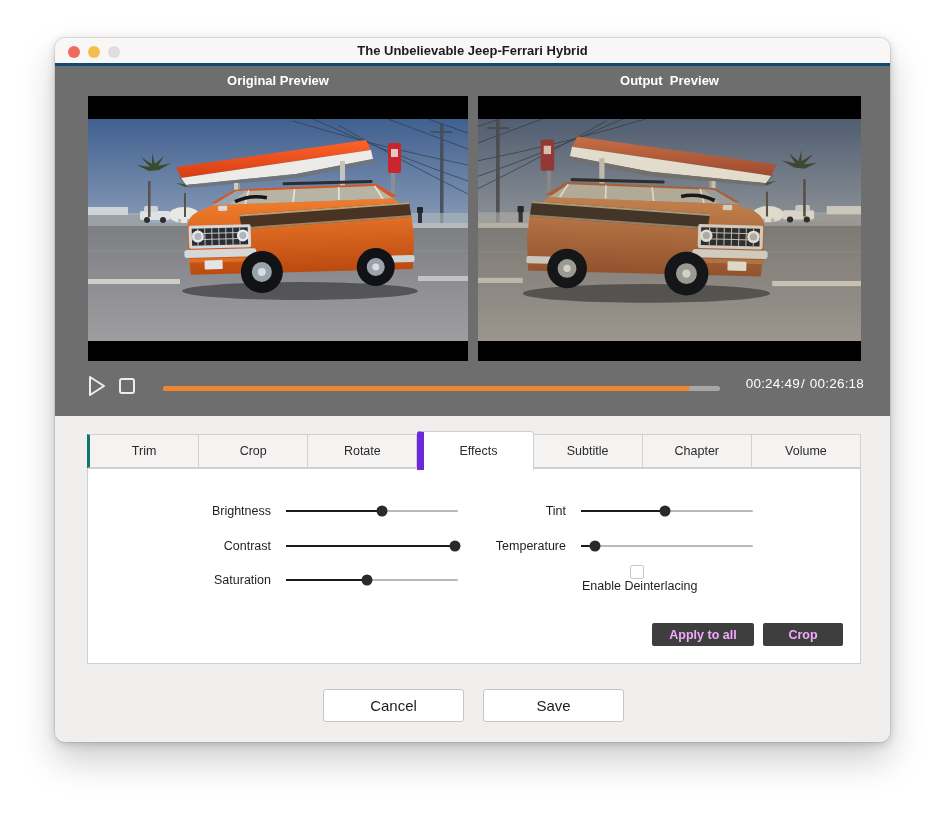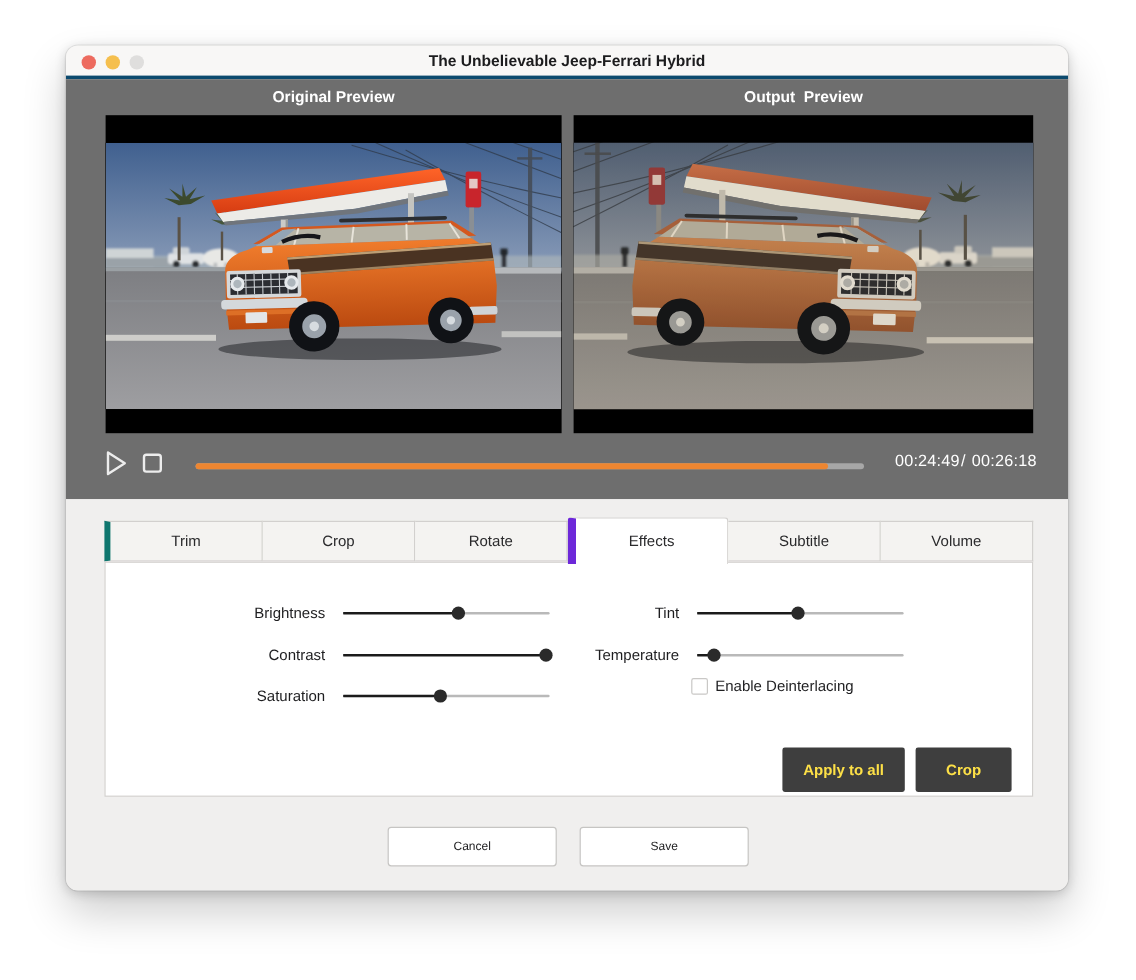--- a/index.html
+++ b/index.html
@@ -45,48 +45,48 @@
   .time-display .sep { margin:0 1px 0 1px; }
   .time-display .total { margin-left:4px; }
 
   
   .lower { position:absolute; left:0; top:378px; width:835px; height:326px; background:#f0efee; }
 
   .tabs { position:absolute; left:32px; top:18px; width:774px; height:34px; display:flex; }
   .tab { flex:1; display:flex; align-items:center; justify-content:center;
     background:#f4f3f1; border:1px solid #d2d0ce; border-left:none;
     font-size:12.5px; color:#2a2a2c; cursor:pointer; position:relative; }
-  .tab:first-child { border-left:5px solid #0f766e; }
+  .tab:first-child { border-left:3px solid #0f766e; }
   .tab.active { background:#ffffff; border-left:7px solid #6d28d9; border-bottom:none;
     margin-top:-3px; height:39px; border-radius:3px 3px 0 0; z-index:3; }
 
   .effects-panel { position:absolute; left:32px; top:52px; width:774px; height:196px;
     background:#ffffff; border:1px solid #d2d0ce; z-index:1; }
 
   .slider-row { position:absolute; display:flex; align-items:center; height:18px; }
   .slider-label { width:130px; text-align:right; font-size:12.5px; color:#1e1e20; margin-right:15px; }
   .slider-track { position:relative; width:172px; height:2px; background:#b9b9b9; border-radius:1px; }
   .slider-fill { position:absolute; left:0; top:0; height:2px; background:#1b1b1b;
     width:calc(var(--pct) * 1%); }
   .slider-thumb { position:absolute; top:50%; left:calc(var(--pct) * 1%);
     transform:translate(-50%,-50%); width:11px; height:11px; border-radius:50%; background:#2a2a2a; cursor:pointer; }
 
-  .checkbox-row { position:absolute; left:488px; top:96px; display:flex; align-items:center; }
+  .checkbox-row { position:absolute; left:488px; top:96px; display:flex; align-items:center;flex-direction:column; }
   .checkbox { width:14px; height:14px; background:#fff; border:1px solid #c9c8c6; border-radius:2px; cursor:pointer; }
   .checkbox-label { font-size:12.5px; color:#1e1e20; margin-left:6px; }
 
-  .dark-btn { position:absolute; top:154px; height:37px; background:#3e3e3e; color:#fde047;
+  .dark-btn { position:absolute; top:154px; height:23px; background:#3e3e3e; color:#f0abfc;
     font-size:12.5px; font-weight:bold; display:flex; align-items:center; justify-content:center;
     border-radius:2px; cursor:pointer; }
   .dark-btn.apply { left:564px; width:102px; }
   .dark-btn.reset { left:675px; width:80px; }
 
   .footer-btn { position:absolute; top:273px; width:141px; height:33px; background:#ffffff;
     border:1px solid #c6c5c3; border-radius:3px; display:flex; align-items:center; justify-content:center;
-    font-size:10px; color:#1c1c1e; cursor:pointer; }
+    font-size:15px; color:#1c1c1e; cursor:pointer; }
   .footer-btn.cancel { left:268px; }
   .footer-btn.save { left:428px; }
 </style>
 </head>
 <body>
 
 <svg width="0" height="0" style="position:absolute" aria-hidden="true">
   <defs>
     <linearGradient id="skyGrad" x1="0" y1="0" x2="0" y2="1">
       <stop offset="0" stop-color="#40608f"></stop>
@@ -256,20 +256,21 @@
   </div>
 
   <div class="lower">
 
     <div class="tabs">
       <div class="tab">Trim</div>
       <div class="tab">Crop</div>
       <div class="tab">Rotate</div>
       <div class="tab active">Effects</div>
       <div class="tab">Subtitle</div>
+      <div class="tab">Chapter</div>
       <div class="tab">Volume</div>
     </div>
 
     <div class="effects-panel">
 
       <div class="slider-row" style="left:53px; top:33px;">
         <div class="slider-label">Brightness</div>
         <div class="slider-track" style="--pct: 56;">
           <div class="slider-fill"></div>
           <div class="slider-thumb"></div>

